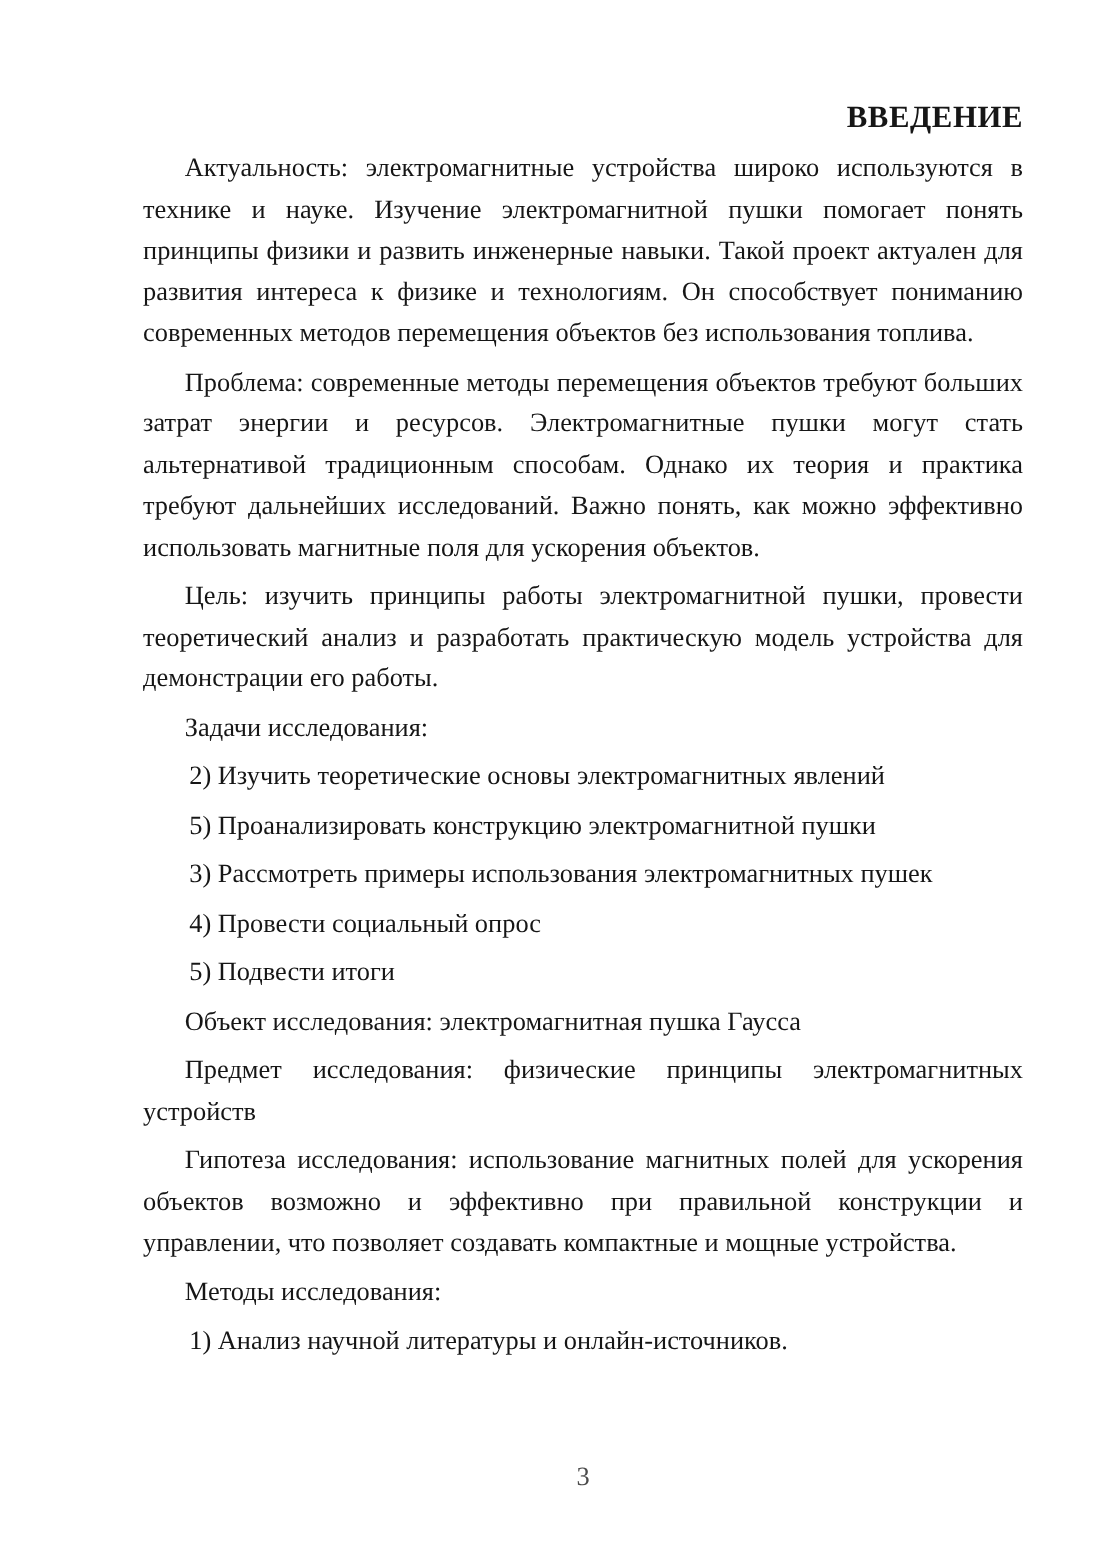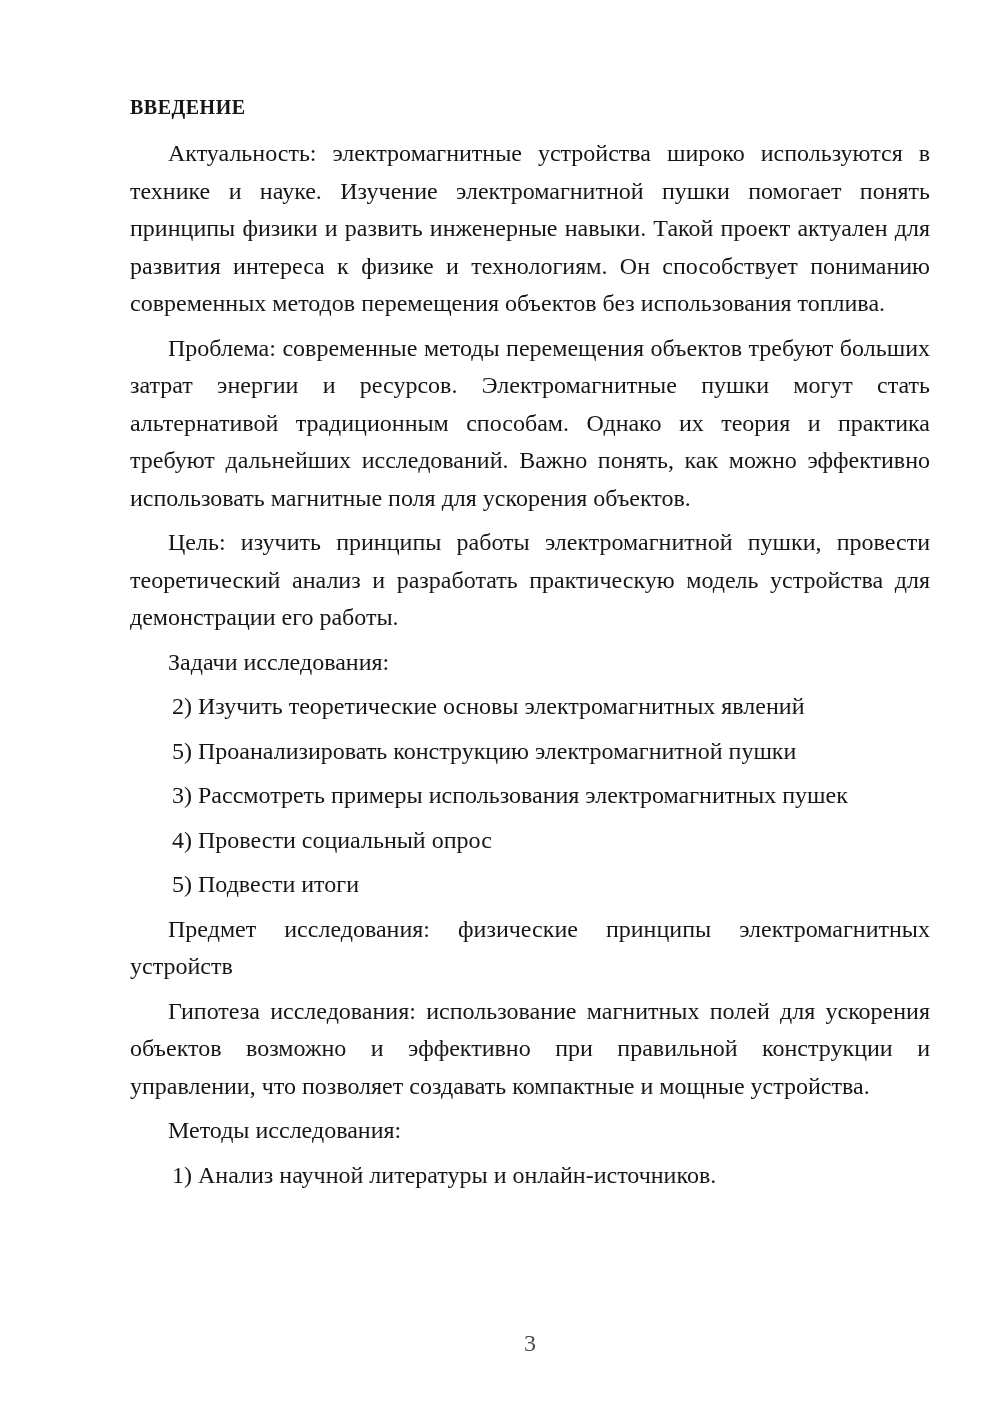--- a/index.html
+++ b/index.html
@@ -15,23 +15,23 @@
     box-sizing: border-box;
     padding: 92px 70px 0 130px;
     font-family: "Liberation Serif", "DejaVu Serif", serif;
     font-size: 24px;
     color: #161616;
     overflow: hidden;
     -webkit-hyphens: none;
     hyphens: none;
   }
   .title {
-    font-size: 20px;
+    font-size: 28px;
     font-weight: bold;
-    text-align: left;
+    text-align: right;
     line-height: 30px;
     letter-spacing: 0.5px;
     margin: 0 0 13px 0;
   }
   .para {
     margin: 7px 0 0 0;
     line-height: 37.5px;
     text-align: justify;
     text-indent: 38px;
   }
@@ -62,20 +62,21 @@
   <p class="para">Цель: изучить принципы работы электромагнитной пушки, провести теоретический анализ и разработать практическую модель устройства для демонстрации его работы.</p>
 
   <p class="para">Задачи исследования:</p>
 
   <p class="list-item">2) Изучить теоретические основы электромагнитных явлений</p>
   <p class="list-item">5) Проанализировать конструкцию электромагнитной пушки</p>
   <p class="list-item">3) Рассмотреть примеры использования электромагнитных пушек</p>
   <p class="list-item">4) Провести социальный опрос</p>
   <p class="list-item">5) Подвести итоги</p>
 
+  <p class="para">Объект исследования: электромагнитная пушка Гаусса</p>
   <p class="para">Предмет исследования: физические принципы электромагнитных устройств</p>
   <p class="para">Гипотеза исследования: использование магнитных полей для ускорения объектов возможно и эффективно при правильной конструкции и управлении, что позволяет создавать компактные и мощные устройства.</p>
 
   <p class="para">Методы исследования:</p>
 
   <p class="list-item">1) Анализ научной литературы и онлайн-источников.</p>
 
   <div class="page-number">3</div>
 </div>
 

